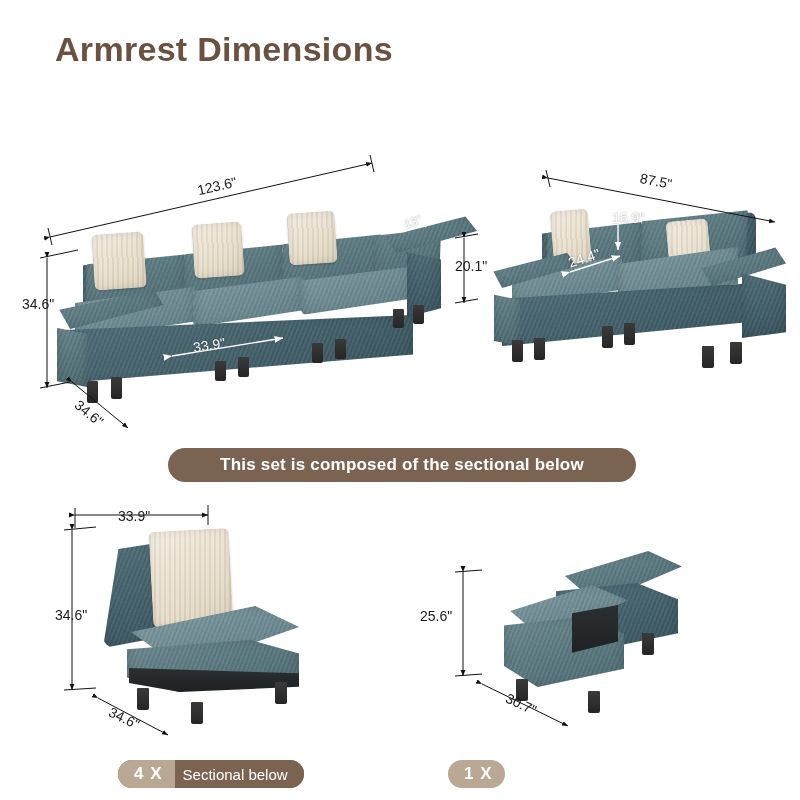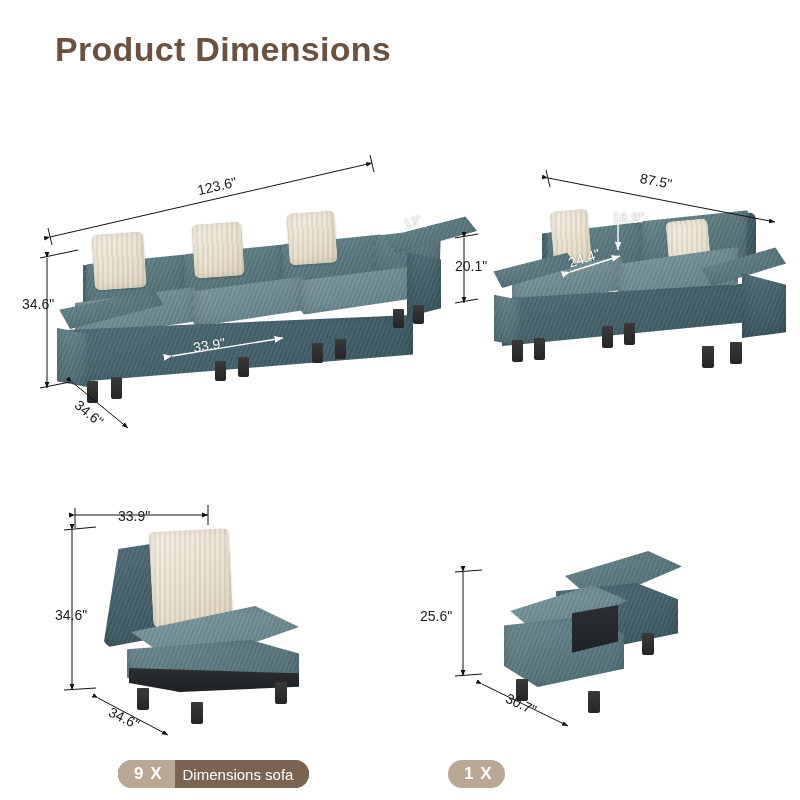--- a/index.html
+++ b/index.html
@@ -143,21 +143,21 @@
   .skirt {
     position: absolute;
     background: linear-gradient(180deg, #2b2f31 0%, #1d2123 100%);
   }
 </style>
 </head>
 <body>
 
 <div class="stage">
 
-  <div class="page-title">Product Dimensions</div>
+  <div class="page-title">Armrest Dimensions</div>
 
   <div class="piece" style="left:55px; top:185px; width:420px; height:230px;">
 
     <div class="fab dark" style="left:28px; top:58px; width:350px; height:74px;
                 clip-path:polygon(0% 30%, 100% 0%, 100% 72%, 0% 100%);
                 border-radius:8px;"></div>
 
     <div class="fab" style="left:30px; top:62px; width:100px; height:62px;
                 clip-path:polygon(2% 28%, 100% 12%, 98% 86%, 0% 100%);
                 border-radius:10px;"></div>
@@ -238,20 +238,21 @@
                 clip-path:polygon(0% 10%, 100% 26%, 100% 92%, 0% 100%); border-radius:0 6px 6px 0;"></div>
 
     <div class="leg" style="left:22px;  top:150px; width:11px; height:22px;"></div>
     <div class="leg" style="left:44px;  top:148px; width:11px; height:22px;"></div>
     <div class="leg" style="left:112px; top:136px; width:11px; height:22px;"></div>
     <div class="leg" style="left:134px; top:133px; width:11px; height:22px;"></div>
     <div class="leg" style="left:212px; top:156px; width:12px; height:22px;"></div>
     <div class="leg" style="left:240px; top:152px; width:12px; height:22px;"></div>
   </div>
 
+  <div class="banner">This set is composed of the sectional below</div>
 
   <div class="piece" style="left:95px; top:520px; width:220px; height:190px;">
 
     <div class="fab dark" style="left:8px; top:18px; width:86px; height:110px;
                 clip-path:polygon(18% 10%, 100% 0%, 96% 86%, 0% 100%); border-radius:12px;"></div>
 
     <div class="pillow" style="left:56px; top:10px; width:80px; height:96px; transform:rotate(-3deg);"></div>
 
     <div class="fab light" style="left:36px; top:86px; width:168px; height:62px;
                 clip-path:polygon(0% 42%, 74% 0%, 100% 34%, 30% 100%); border-radius:12px;"></div>
@@ -364,21 +365,21 @@
 
   <div class="dim" style="left:55px; top:607px;">34.6"</div>
 
   <div class="dim" style="left:108px; top:710px; transform:rotate(26deg);">34.6"</div>
 
   <div class="dim" style="left:420px; top:608px;">25.6"</div>
 
   <div class="dim" style="left:505px; top:696px; transform:rotate(25deg);">30.7"</div>
 
   <div class="badge" id="badge-sofa">
-    <span class="qty">9 X</span>
-    <span class="nm">Dimensions sofa</span>
+    <span class="qty">4 X</span>
+    <span class="nm">Sectional below</span>
   </div>
 
   <div class="badge" id="badge-arm">
     <span class="qty">1 X</span>
   </div>
 
 </div>
 
 </body></html>

